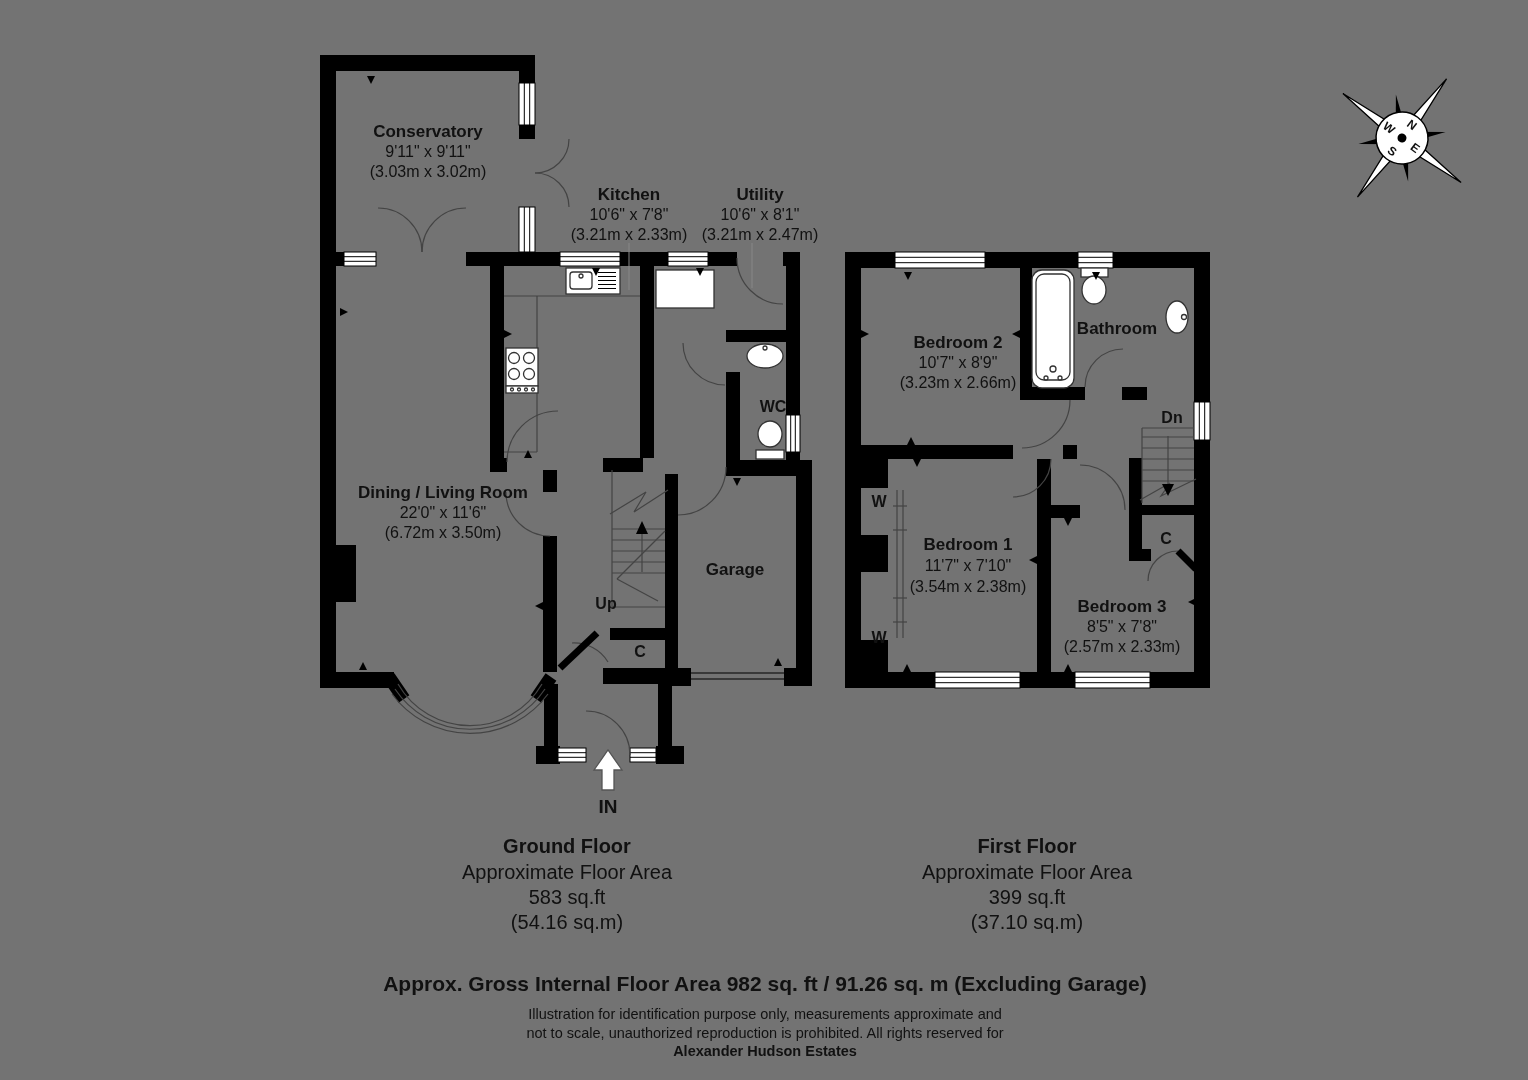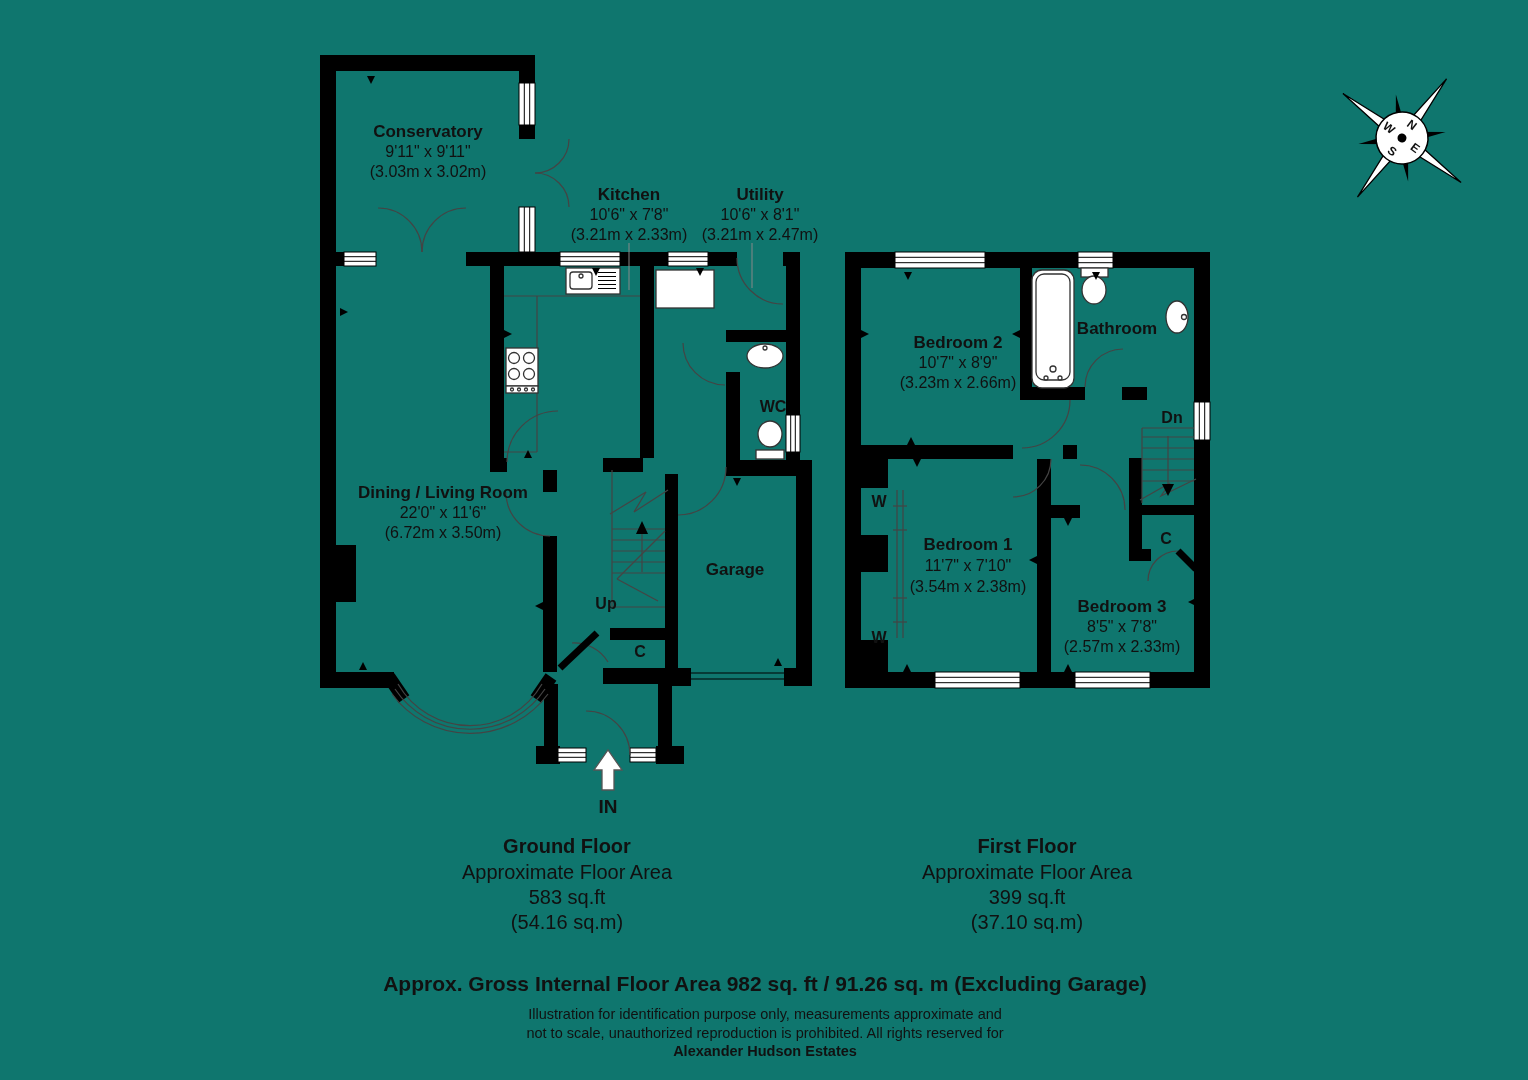--- a/index.html
+++ b/index.html
@@ -1,16 +1,16 @@
 <!DOCTYPE html>
 <html><head>
 <meta charset="utf-8">
 <style>
   html,body{margin:0;padding:0;background:#fff}
-  .stage{position:relative;width:1528px;height:1080px;background:#0f766e;overflow:hidden}
+  .stage{position:relative;width:1528px;height:1080px;background:#737373;overflow:hidden}
   svg{display:block}
   .w{fill:#000}
   .tl{stroke:#444;stroke-width:1.2;fill:none}
   .ld{stroke:#888;stroke-width:1;fill:none}
   .fx{stroke:#333;stroke-width:1.3;fill:#fff}
   .wl{stroke:#000;stroke-width:1;fill:none}
   .wf{fill:#fff;stroke:#000;stroke-width:1}
   .lf{stroke:#000;stroke-width:7;fill:none}
   .jb{stroke:#000;stroke-width:13;fill:none}
   .tick{fill:#000}

